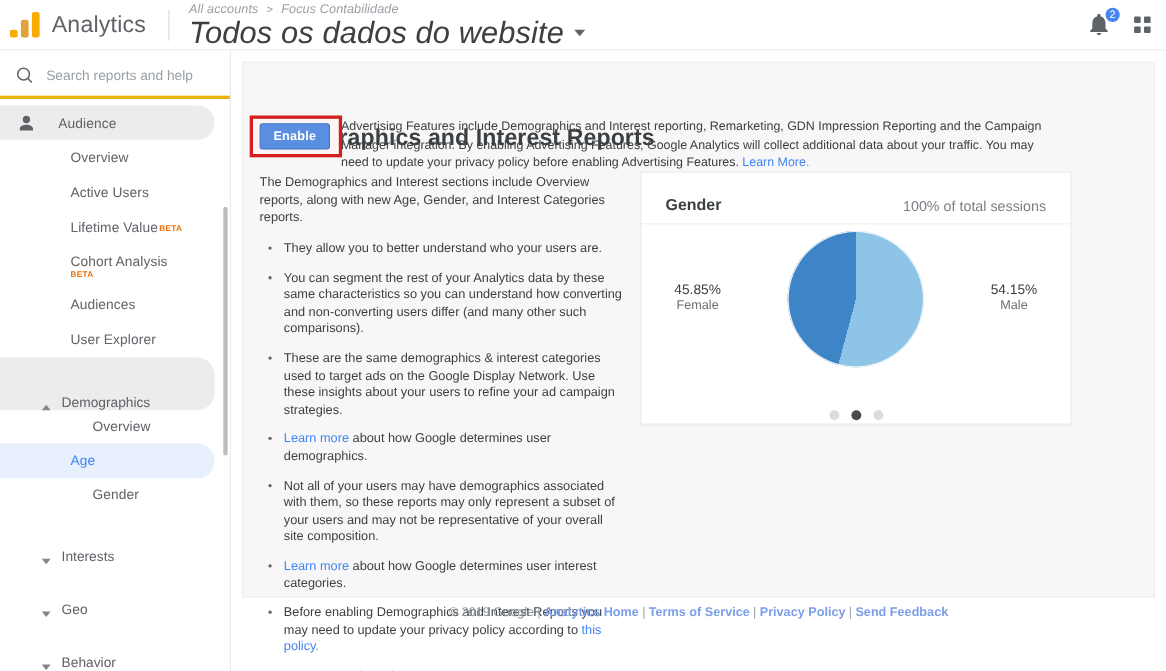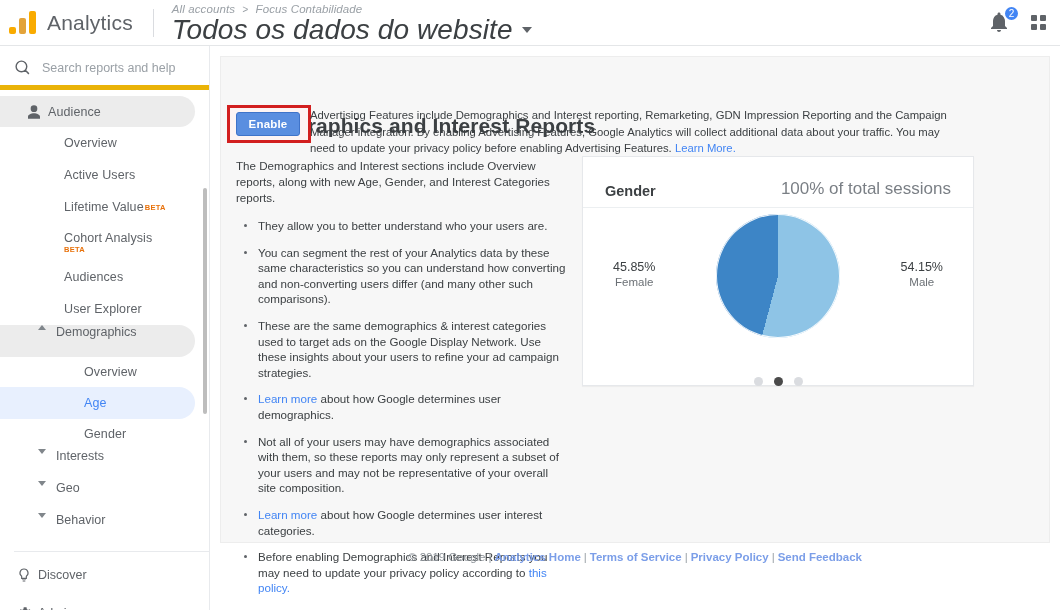--- a/index.html
+++ b/index.html
@@ -50,42 +50,42 @@
   }
   .grid-icon { display:grid; grid-template-columns:repeat(2,6px); grid-template-rows:repeat(2,6px); gap:3px; }
   .grid-icon span { background:#5f6368; border-radius:1px; display:block; }
 
   
   .sidebar {
     position:absolute; left:0; top:46px; width:210px; height:564px;
     background:#fff; border-right:1px solid #e8eaed; overflow:hidden;
   }
   .search-row {
-    height:40px; display:flex; align-items:center; border-bottom:5px solid #eab308;
+    height:40px; display:flex; align-items:center; border-bottom:3px solid #eab308;
     padding-left:10px; margin-top:4px;
   }
   .search-ico { width:24px; display:flex; justify-content:center; }
   .search-input {
     border:none; outline:none; background:transparent; font-size:12.5px;
     color:#5f6368; width:150px; margin-left:8px;
     font-family:"Liberation Sans", sans-serif;
   }
   .search-input::placeholder { color:#9aa0a6; }
 
   .nav-item {
     display:flex; align-items:center; height:31px; cursor:pointer;
     font-size:12.5px; color:#5f6368; position:relative; letter-spacing:.1px;
   }
-  .nav-item.lvl0 { padding-left:20px; }
+  .nav-item.lvl0 { padding-left:10px;gap:15px; }
   .nav-item.lvl0.sel { background:#ececec; border-radius:0 16px 16px 0; margin-right:14px; }
   .nav-item .ic { width:28px; display:flex; justify-content:center; align-items:center; flex:0 0 28px; }
   .nav-item.lvl1 { padding-left:64px; height:32px; }
   .nav-item.lvl2 { padding-left:84px; height:30px; }
   .nav-item.lvl1.active { background:#e8f0fe; color:#4285f4; border-radius:0 16px 16px 0; margin-right:14px; }
-  .nav-group { display:flex; align-items:flex-start; height:32px; padding-left:38px; font-size:12.5px; color:#5f6368; cursor:pointer;}
+  .nav-group { display:flex; align-items:flex-end; height:48px; padding-left:38px; font-size:12.5px; color:#5f6368; cursor:pointer;}
   .nav-group.sel { background:#ececec; border-radius:0 16px 16px 0; margin-right:14px; }
   .tri { width:0;height:0; margin-right:10px; flex:0 0 auto;}
   .tri.down { border-left:4.5px solid transparent; border-right:4.5px solid transparent; border-top:5px solid #80868b; }
   .tri.up   { border-left:4.5px solid transparent; border-right:4.5px solid transparent; border-bottom:5px solid #80868b; }
   .beta-sup { color:#e8710a; font-size:7.5px; font-weight:700; vertical-align:super; letter-spacing:.3px; margin-left:1px;}
   .beta-blk { color:#e8710a; font-size:7.5px; font-weight:700; letter-spacing:.3px; display:block; line-height:9px; }
   .stacked { display:flex; flex-direction:column; justify-content:center; line-height:14px; }
   .nav-sep { height:1px; background:#e8eaed; margin:6px 0 4px 14px; }
   .bottom-item { display:flex; align-items:center; height:38px; padding-left:10px; font-size:12.5px; color:#5f6368; cursor:pointer;}
   .bottom-item .ic { width:28px; display:flex; justify-content:center; flex:0 0 28px;}
@@ -123,21 +123,21 @@
   ul.blist li.nobullet { padding-left:22px; }
   ul.blist li.nobullet:before { display:none; }
 
   
   .gcard {
     position:absolute; left:372px; top:110px; width:392px; height:230px;
     background:#fff; border:1px solid #e6e8eb; box-shadow:0 1px 1px rgba(0,0,0,.04);
   }
   .gcard-head { display:flex; align-items:flex-end; justify-content:space-between; padding:22px 22px 8px 22px; border-bottom:1px solid #eceff1;}
   .gcard-title { font-size:14.5px; font-weight:700; color:#3c4043; }
-  .gcard-sub { font-size:17px; color:#7a7f85; }
+  .gcard-sub { font-size:13px; color:#7a7f85; }
   .pie-area { position:relative; height:160px; }
   .pie {
     position:absolute; left:50%; top:6px; transform:translateX(-50%);
     width:124px; height:124px; border-radius:50%;
     background: conic-gradient(#8ec4e6 0deg 195deg, #3d85c6 195deg 360deg);
   }
   .pie:after{ content:""; position:absolute; inset:0; border-radius:50%; box-shadow:inset 0 0 0 1px rgba(255,255,255,.9);}
   .lbl { position:absolute; text-align:center; }
   .lbl .pct { font-size:12.5px; color:#3c4043; font-weight:400; }
   .lbl .nm  { font-size:11.5px; color:#6b7075; margin-top:2px; }
@@ -239,21 +239,21 @@
       <span>User Explorer</span>
     </div>
 
     <div class="nav-group sel">
       <span class="tri up"></span>
       <span>Demographics</span>
     </div>
     <div class="nav-item lvl2">
       <span>Overview</span>
     </div>
-    <div class="nav-item lvl1 active" style="padding-left:84px;">
+    <div class="nav-item lvl1 active" style="padding-left:64px;">
       <span>Age</span>
     </div>
     <div class="nav-item lvl2">
       <span>Gender</span>
     </div>
 
     <div class="nav-group">
       <span class="tri down"></span>
       <span>Interests</span>
     </div>

